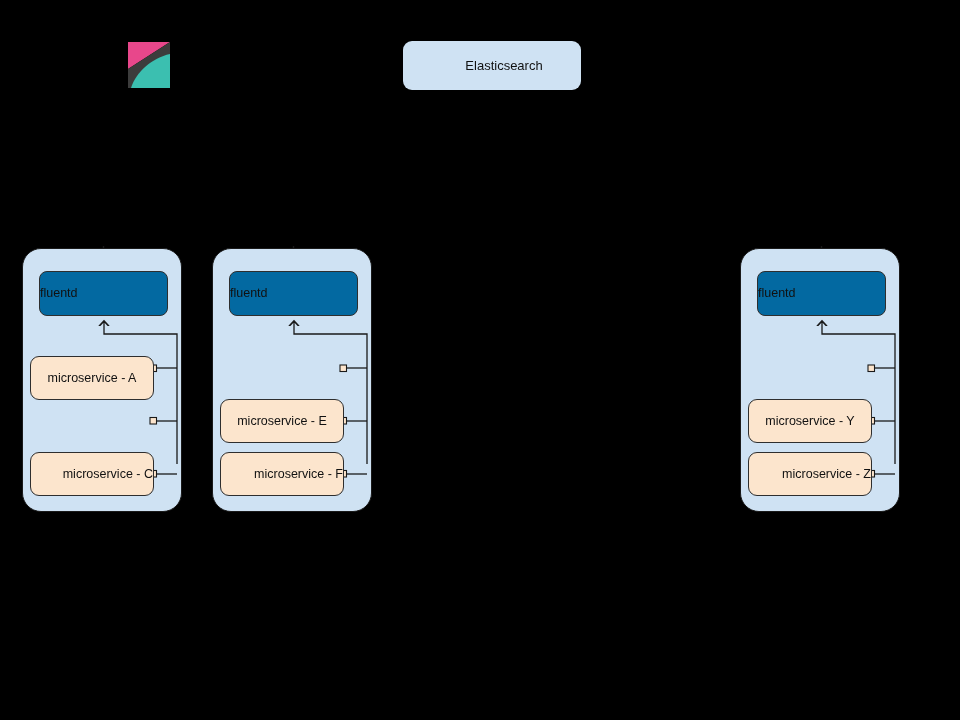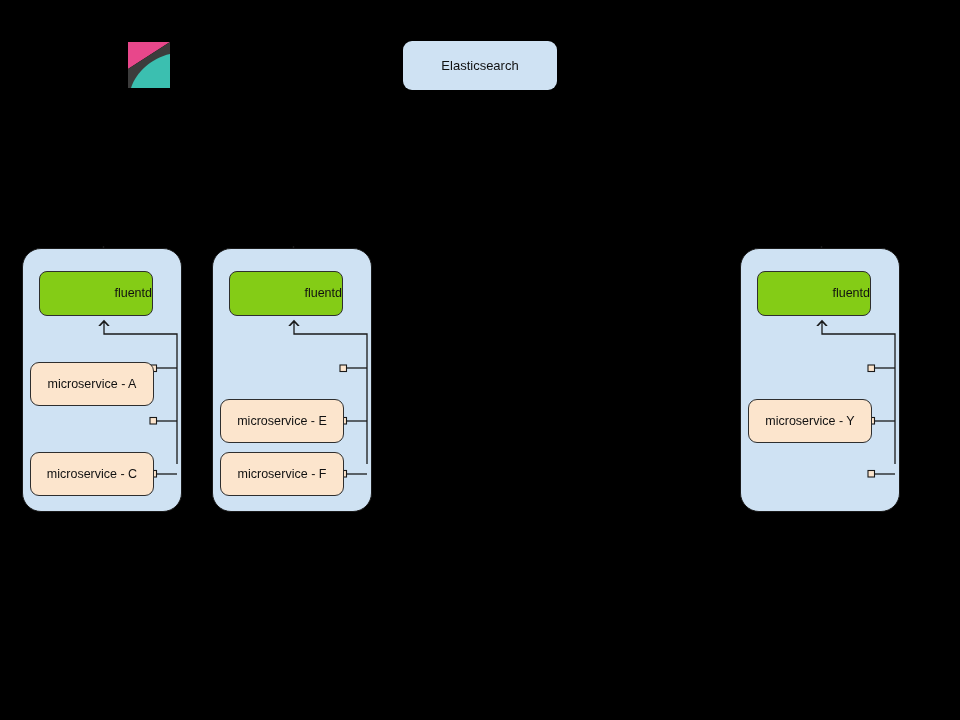--- a/index.html
+++ b/index.html
@@ -42,20 +42,21 @@
     width: 154px;
     height: 49px;
     background: #cfe2f3;
     border-radius: 9px;
     display: flex;
     align-items: center;
     justify-content: center;
     color: #111111;
     font-size: 13px;
     line-height: 1;
+    padding-left: 24px;
   }
 
   
   .cluster {
     position: absolute;
     top: 248px;
     width: 160px;
     height: 264px;
     background: #cfe2f3;
     border: 1.5px solid #1a1a1a;
@@ -64,29 +65,29 @@
   }
   .cluster.c1 { left: 22px; }
   .cluster.c2 { left: 212px; }
   .cluster.c3 { left: 740px; }
 
   
   .fluentd {
     position: absolute;
     left: 16px;
     top: 22px;
-    width: 114px;
+    width: 129px;
     height: 45px;
-    background: #84cc16;
+    background: #0369a1;
     border: 1px solid #2e2e2e;
     border-radius: 8px;
     box-sizing: border-box;
     display: flex;
     align-items: center;
-    justify-content: flex-end;
+    justify-content: flex-start;
     color: #111111;
     font-size: 12.5px;
     line-height: 1;
   }
 
   
   .ms {
     position: absolute;
     left: 7px;
     width: 124px;
@@ -96,23 +97,23 @@
     border-radius: 9px;
     box-sizing: border-box;
     display: flex;
     align-items: center;
     justify-content: center;
     color: #111111;
     font-size: 12.5px;
     line-height: 1;
     white-space: nowrap;
   }
-  .ms.s0 { top: 113px; }
+  .ms.s0 { top: 107px; }
   .ms.s1 { top: 150px; }
-  .ms.s2 { top: 203px; }
+  .ms.s2 { top: 203px; justify-content: flex-end; }
 
   
   .wires {
     position: absolute;
     left: 0;
     top: 0;
     width: 160px;
     height: 264px;
     overflow: visible;
     pointer-events: none;
@@ -230,15 +231,18 @@
       <line x1="131" y1="225" x2="154" y2="225" stroke="#1a1a1a" stroke-width="1.3"></line>
       <rect x="127" y="221.5" width="6.5" height="6.5" fill="#fce5cd" stroke="#1a1a1a" stroke-width="1.1"></rect>
     </svg>
 
     <div class="fluentd">
       <span>fluentd</span>
     </div>
     <div class="ms s1">
       <span>microservice - Y</span>
     </div>
+    <div class="ms s2">
+      <span>microservice - Z</span>
+    </div>
   </div>
 
 </div>
 
 </body></html>

